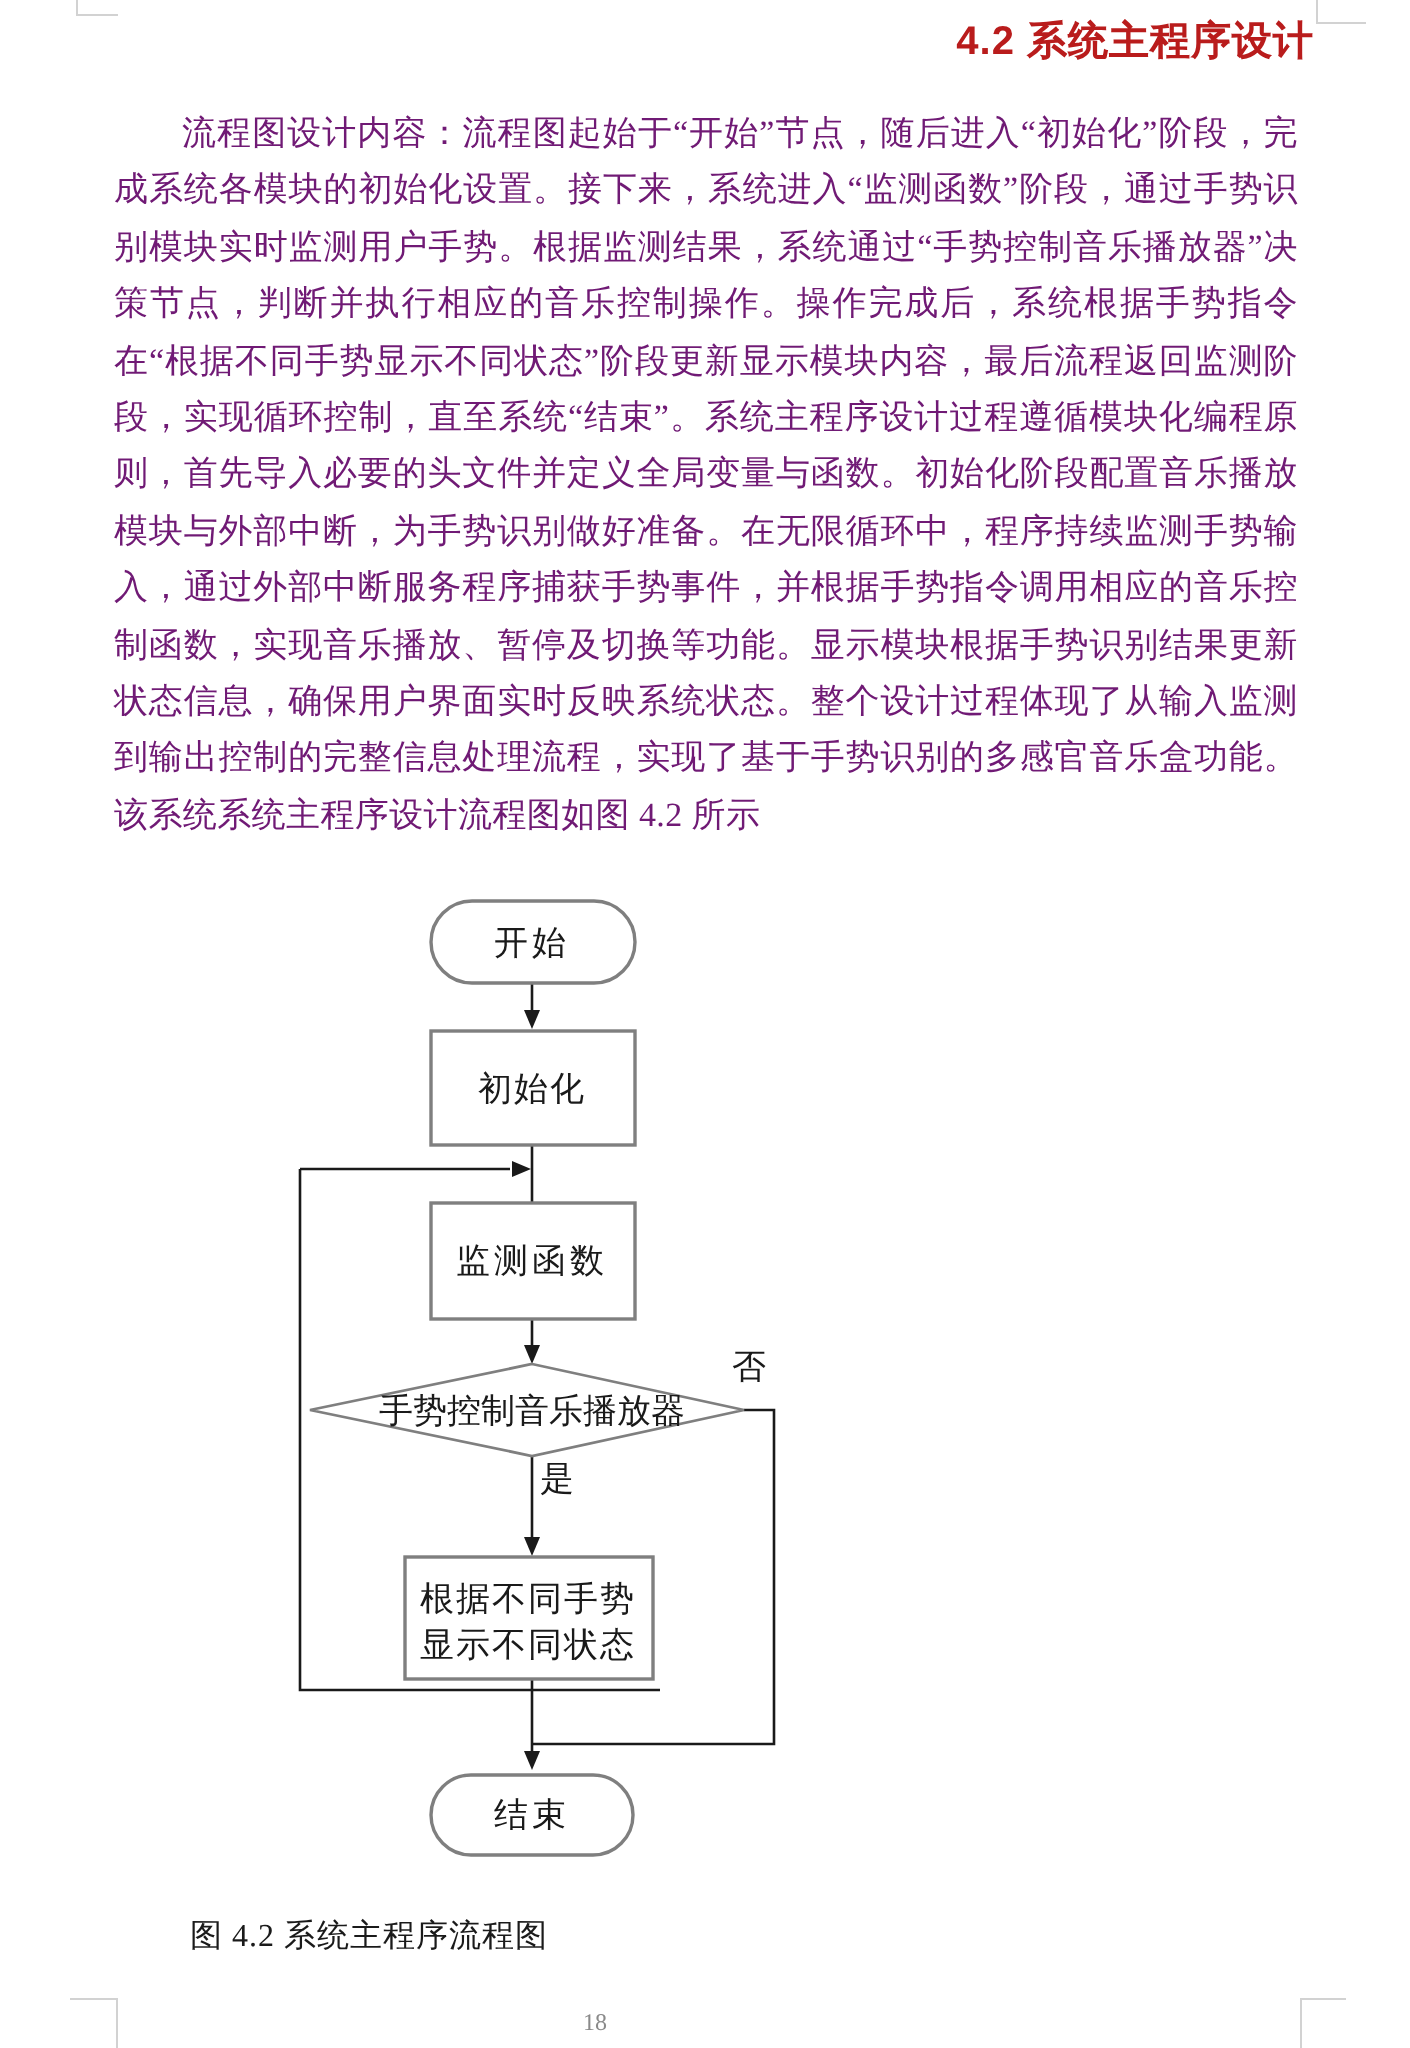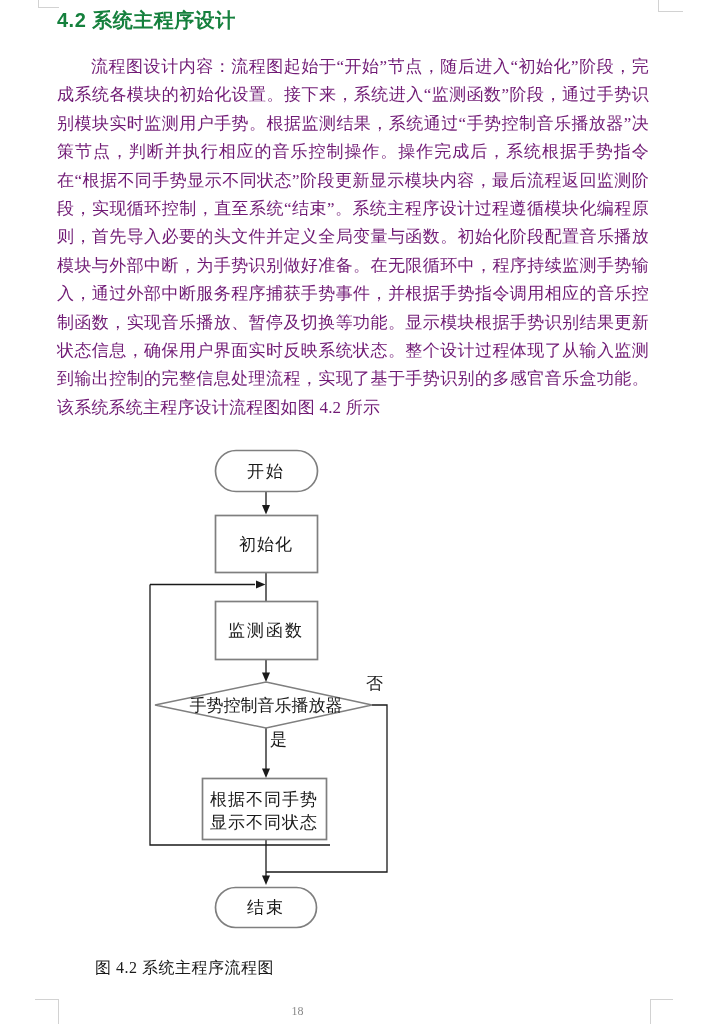--- a/index.html
+++ b/index.html
@@ -9,21 +9,21 @@
   }
   .corner-mark{position:absolute;}
   .mark-tl{left:38px;top:0;width:20px;height:7px;border-left:1px solid #d2d2d2;border-bottom:1px solid #d2d2d2;}
   .mark-tr{left:658px;top:0;width:24px;height:11px;border-left:1px solid #d2d2d2;border-bottom:1px solid #d2d2d2;}
   .mark-bl{left:35px;top:999px;width:23px;height:24px;border-top:1px solid #d2d2d2;border-right:1px solid #d2d2d2;}
   .mark-br{left:650px;top:999px;width:22px;height:24px;border-top:1px solid #d2d2d2;border-left:1px solid #d2d2d2;}
 
   .heading{
     position:absolute;left:57px;top:7px;width:600px;
     font-family:"Liberation Sans","DejaVu Sans",sans-serif;
-    font-weight:bold;font-size:20px;color:#15803d;letter-spacing:0.5px;
+    font-weight:bold;font-size:20px;color:#b91c1c;letter-spacing:0.5px;text-align:right;
   }
   .body-text{
     position:absolute;left:57px;top:53px;width:592px;
     font-size:17px;line-height:28.4px;color:#701a75;
     text-align:justify;text-justify:inter-ideograph;
     text-indent:2em;letter-spacing:0.2px;
   }
   .flowchart{position:absolute;left:0;top:440px;}
   .fc-text{
     font-family:"Liberation Serif","DejaVu Serif",serif;

